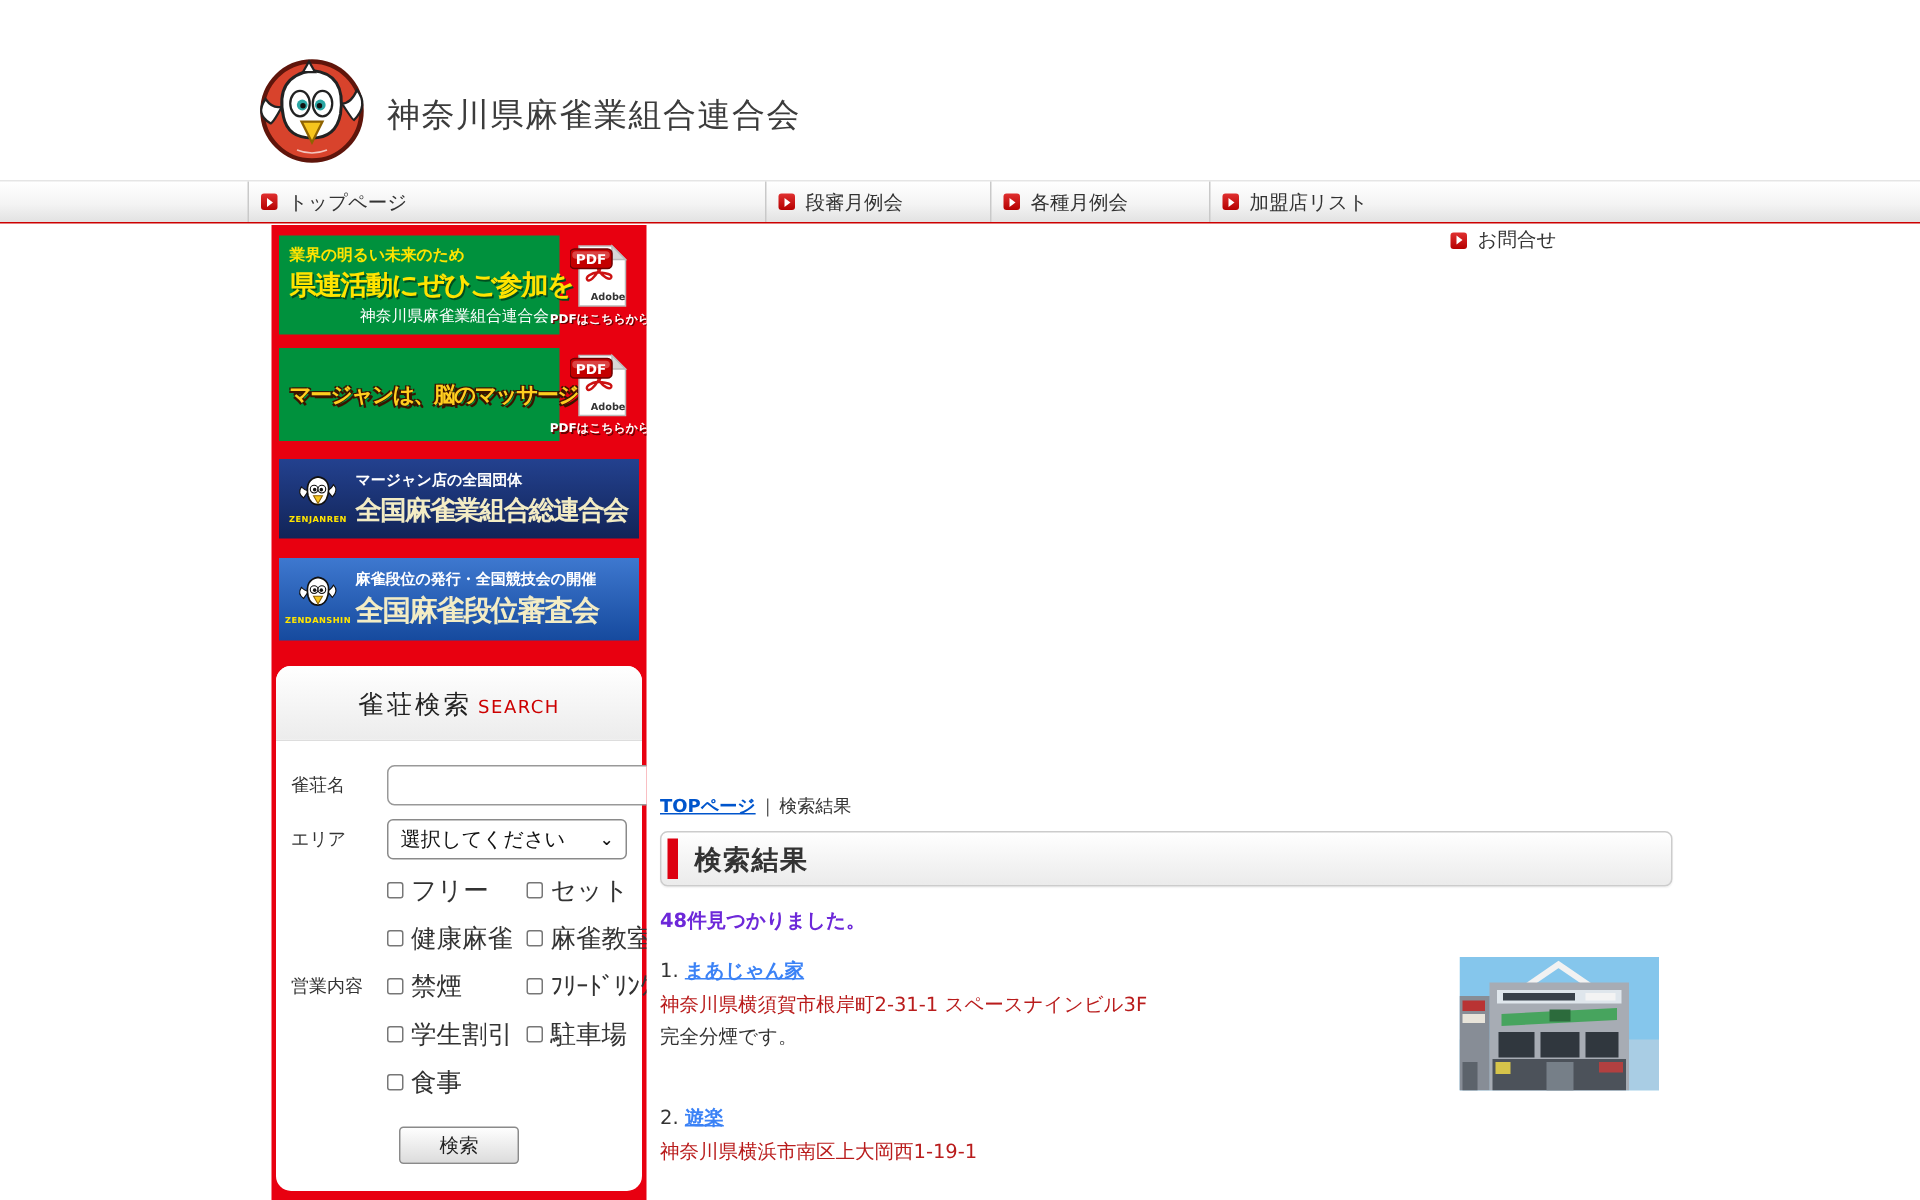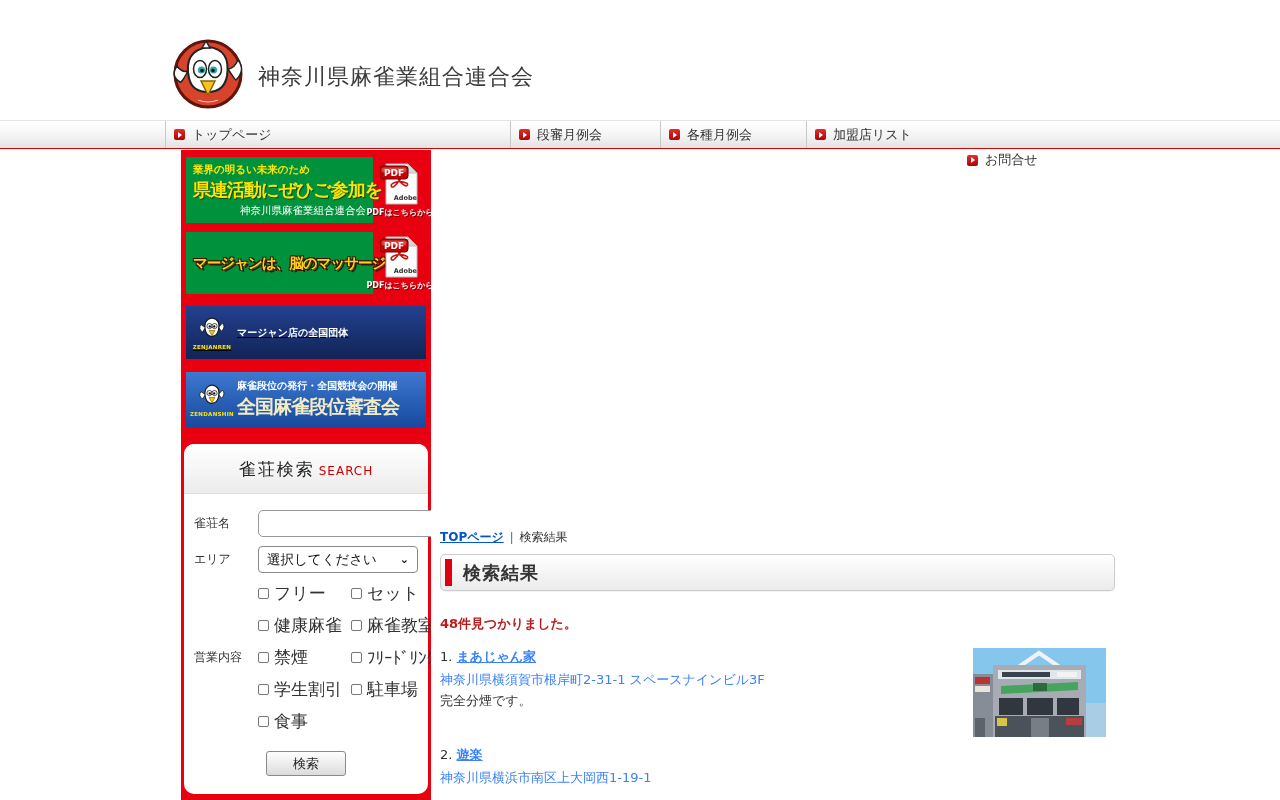--- a/index.html
+++ b/index.html
@@ -34,21 +34,21 @@
   .bg-line2 { color:#ffe400; font-size:18px; font-weight:bold; letter-spacing:-1px; white-space:nowrap;
               text-shadow:1px 1px 0 #004d1e; margin-top:1px; }
   .bg-line3 { color:#fff; font-size:10.5px; text-align:right; margin-top:2px; }
   .bg-center { justify-content:center; }
   .bg-massage { color:#ffce1f; font-size:14.5px; font-weight:bold; letter-spacing:-1px; white-space:nowrap;
               text-shadow:-1px -1px 0 #3a1400,1px -1px 0 #3a1400,-1px 1px 0 #3a1400,2px 2px 0 #3a1400; }
   .pdf-col { width:54px; display:flex; flex-direction:column; align-items:center; justify-content:center; }
   .pdf-link { color:#fff; font-size:8px; font-weight:bold; white-space:nowrap; text-shadow:1px 1px 0 #600; margin-top:1px; }
 
   .banner-assoc { display:flex; align-items:center; margin:12px 5px 0; padding:4px 5px; cursor:pointer; }
-  .assoc-navy { background:linear-gradient(#23418f,#122457); height:53px;text-decoration:underline; }
+  .assoc-navy { background:linear-gradient(#23418f,#122457); height:53px; }
   .assoc-blue { background:linear-gradient(#3e78cf,#164a9e); height:55px; margin-top:13px; }
   .assoc-logo { width:42px; display:flex; flex-direction:column; align-items:center; flex:0 0 auto; }
   .assoc-logo-text { color:#ffe400; font-size:5.5px; font-weight:bold; margin-top:1px; letter-spacing:0.3px; }
   .assoc-txt { flex:1; padding-left:4px; }
   .assoc-line1 { color:#fff; font-size:10px; font-weight:bold; white-space:nowrap; }
   .assoc-line2 { color:#f3ecc4; font-size:17.5px; font-weight:bold; white-space:nowrap; letter-spacing:-1px; margin-top:1px; }
 
   
   .searchbox { margin:17px 3px 0; background:#fff; border-radius:10px; }
   .sb-head { text-align:center; padding:14px 0 12px; background:linear-gradient(#ffffff,#ececec);
@@ -79,27 +79,27 @@
   
   .main { position:absolute; left:440px; top:529px; width:675px; }
   .breadcrumb { font-size:12px; color:#333; }
   .breadcrumb a { color:#0055cc; text-decoration:underline; cursor:pointer;font-weight:bold; }
   .bc-sep { margin:0 2px; }
   .heading-box { margin-top:8px; height:37px; border:1px solid #ccc; border-radius:5px;
                  background:linear-gradient(#ffffff,#ebebeb); display:flex; align-items:center;
                  box-shadow:0 1px 1px rgba(0,0,0,0.05); }
   .heading-bar { width:7px; height:27px; background:#dd0010; margin:0 11px 0 4px; }
   .heading-text { font-size:18px; color:#333; font-weight:600; letter-spacing:1px; }
-  .result-count { margin-top:24px; font-size:13px; font-weight:bold; color:#b91c1c; }
+  .result-count { margin-top:14px; font-size:13px; font-weight:bold; color:#6d28d9; }
   .results { position:relative; margin-top:15px; }
   .result { margin-bottom:30px; }
   .result-1 { margin-bottom:36px; }
   .r-title { font-size:13px; color:#333; }
   .r-title a { color:#3b82f6; text-decoration:underline; font-weight:600; cursor:pointer;text-align:right; }
-  .r-addr { font-size:13px; color:#3b82f6; margin-top:5px; }
+  .r-addr { font-size:13px; color:#b91c1c; margin-top:5px; }
   .r-note { font-size:13px; color:#333; margin-top:3px; }
   .r-photo { position:absolute; left:533px; top:0; width:133px; height:89px; cursor:pointer; display:block; }
 </style>
 </head>
 <body>
 
 <div class="page">
 
   <div class="logo">
     <svg width="80" height="72" viewBox="0 0 80 72">
@@ -194,20 +194,21 @@
           <circle cx="16.5" cy="15" r="3.5" fill="#fff" stroke="#111"></circle>
           <circle cx="23.5" cy="15" r="3.5" fill="#fff" stroke="#111"></circle>
           <circle cx="17" cy="15.5" r="1.6" fill="#111"></circle>
           <circle cx="23" cy="15.5" r="1.6" fill="#111"></circle>
           <path d="M16 21 L24 21 L20 28 Z" fill="#f6c51d" stroke="#8f6300"></path>
         </svg>
         <div class="assoc-logo-text">ZENJANREN</div>
       </div>
       <div class="assoc-txt">
         <div class="assoc-line1">マージャン店の全国団体</div>
+        <div class="assoc-line2">全国麻雀業組合総連合会</div>
       </div>
     </div>
 
     <div class="banner-assoc assoc-blue">
       <div class="assoc-logo">
         <svg width="30" height="28" viewBox="0 0 40 38">
           <path d="M7 23 Q1 19 5 13 Q9 17 12 16 Z" fill="#fff" stroke="#111"></path>
           <path d="M33 22 Q39 16 34 11 Q31 16 28 16 Z" fill="#fff" stroke="#111"></path>
           <path d="M11 21 Q8 6 20 4 Q32 6 29 20 Q27 29 20 29 Q13 29 11 21 Z" fill="#fff" stroke="#111" stroke-width="1.5"></path>
           <circle cx="16.5" cy="15" r="3.5" fill="#fff" stroke="#111"></circle>

